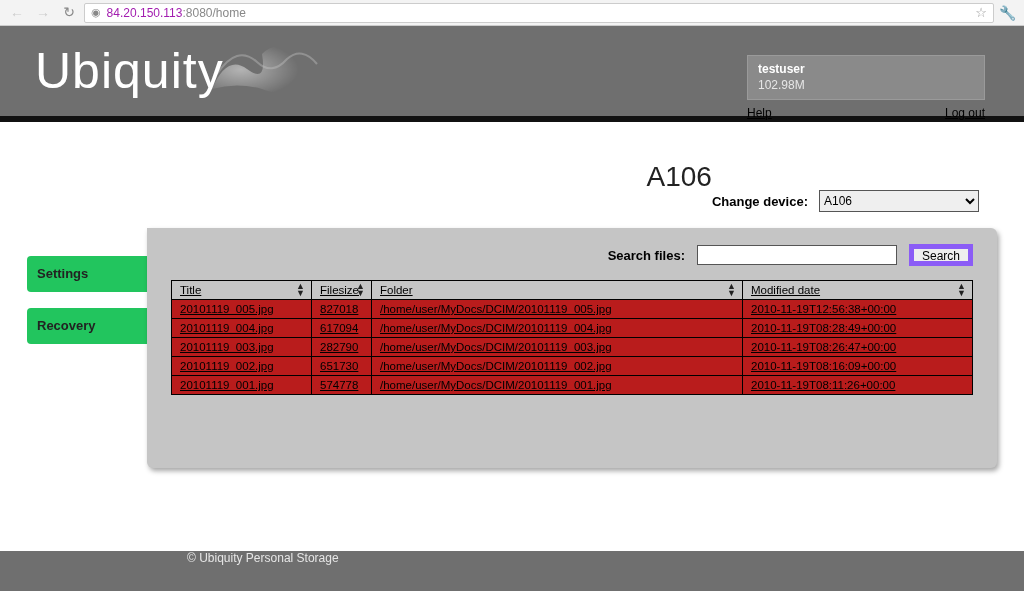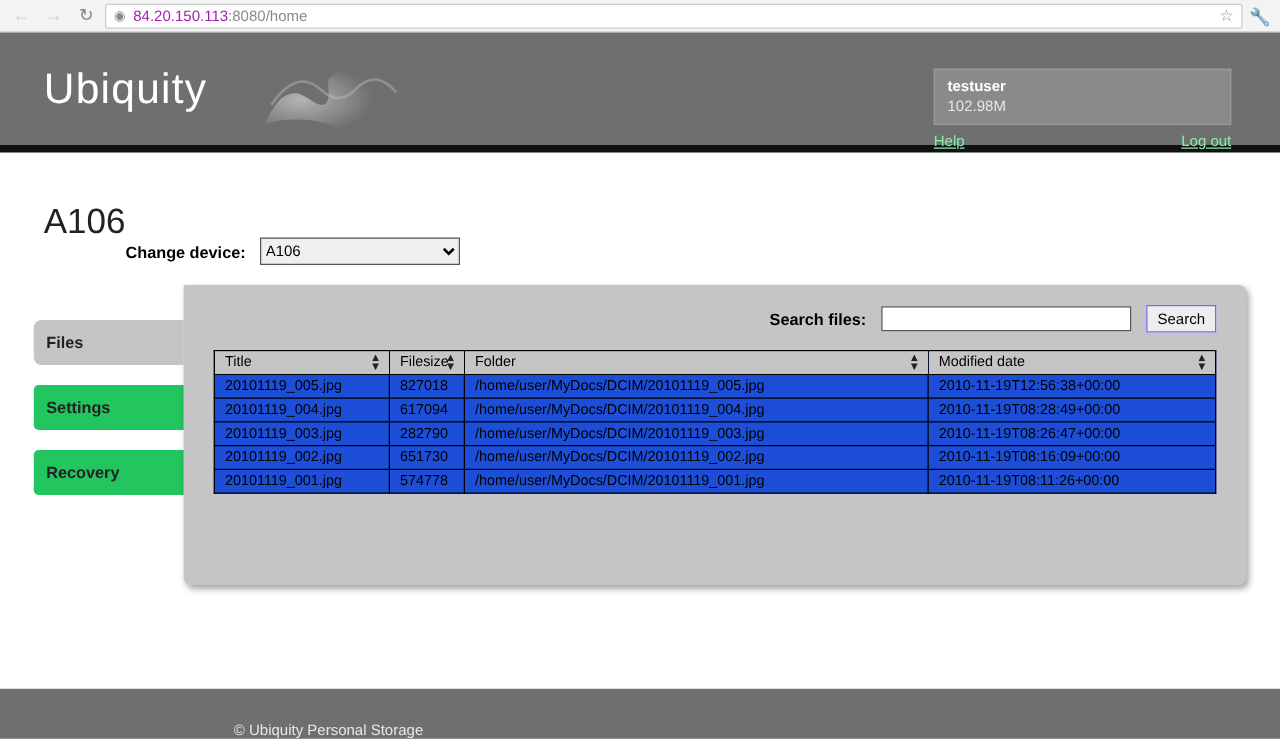--- a/index.html
+++ b/index.html
@@ -62,21 +62,21 @@
     max-width: 970px;
     margin: 0 auto;
     height: 100%;
     position: relative;
     display: flex;
     align-items: center;
     justify-content: space-between;
   }
   .logo {
     font-family: "Segoe UI Light", "Helvetica Neue", Arial, sans-serif;
-    font-size: 34px;
+    font-size: 50px;
     font-weight: 200;
     letter-spacing: 1px;
     position: relative;
     color: #fff;
     padding-left: 8px;
   }
   .smoke {
     position: absolute;
     top: -8px;
     left: 180px;
@@ -102,37 +102,37 @@
     line-height: 1.3;
     margin-top: 33px;
   }
   .user-box .username { font-weight: bold; color: #fff; }
   .user-links {
     display: flex;
     justify-content: space-between;
     font-size: 12px;
   }
   .user-links a {
-    color: #86efac;
+    color: #000000;
     text-decoration: underline;
     cursor: pointer;
   }
   .black-strip { height: 6px; background: #111; }
 
   
   .page {
     max-width: 970px;
     margin: 0 auto;
     padding-top: 20px;
     position: relative;
   }
   .page-top {
     display: flex;
     align-items: center;
-    justify-content: flex-start;
+    justify-content: flex-end;
     padding: 0 18px 16px 8px;
   }
   .device-title {
     font-size: 28px;
     font-weight: 400;
     color: #222;
   }
   .change-device {
     display: flex;
     align-items: center;
@@ -205,30 +205,31 @@
     height: 20px;
     border: 1px solid #555;
     font-size: 12px;
     padding: 0 4px;
   }
   .search-row button {
     height: 22px;
     padding: 0 8px;
     font-size: 12px;
     background: #eee;
-    border: 1px solid #8b5cf6;
+    border: 5px solid #8b5cf6;
     cursor: pointer;
   }
 
   table.files {
     width: 100%;
     border-collapse: collapse;
-    background: #1d4ed8;
+    background: #b91c1c;
     font-size: 11.5px;
     color: #000;
+    text-decoration: underline;
   }
   table.files th, table.files td {
     border: 1px solid #000;
     padding: 3px 8px;
     text-align: left;
     white-space: nowrap;
   }
   table.files th {
     background: #c5c5c5;
     font-weight: normal;
@@ -254,21 +255,21 @@
   
   .footer {
     position: absolute;
     bottom: 0;
     left: 0; right: 0;
     height: 40px;
     background: #6f6f6f;
     color: #e6e6e6;
     font-size: 12px;
     display: flex;
-    align-items: flex-end;
+    align-items: flex-start;
   }
   .footer-inner {
     max-width: 970px;
     margin: 0 auto;
     width: 100%;
     padding-left: 160px;
   }
 </style>
 </head>
 <body>
@@ -321,21 +322,20 @@
   <div class="page-top">
     <h1 class="device-title">A106</h1>
     <div class="change-device">
       <label>Change device:</label>
       <select id="device-select"><option>A106</option></select>
     </div>
   </div>
 
   <div class="content-row">
     <div class="side-tabs">
-      <div class="side-tab active">Files</div>
       <div class="side-tab">Settings</div>
       <div class="side-tab">Recovery</div>
     </div>
 
     <div class="panel">
 
       <div class="search-row">
         <label>Search files:</label>
         <input type="text" value="" style="">
         <button>Search</button>

